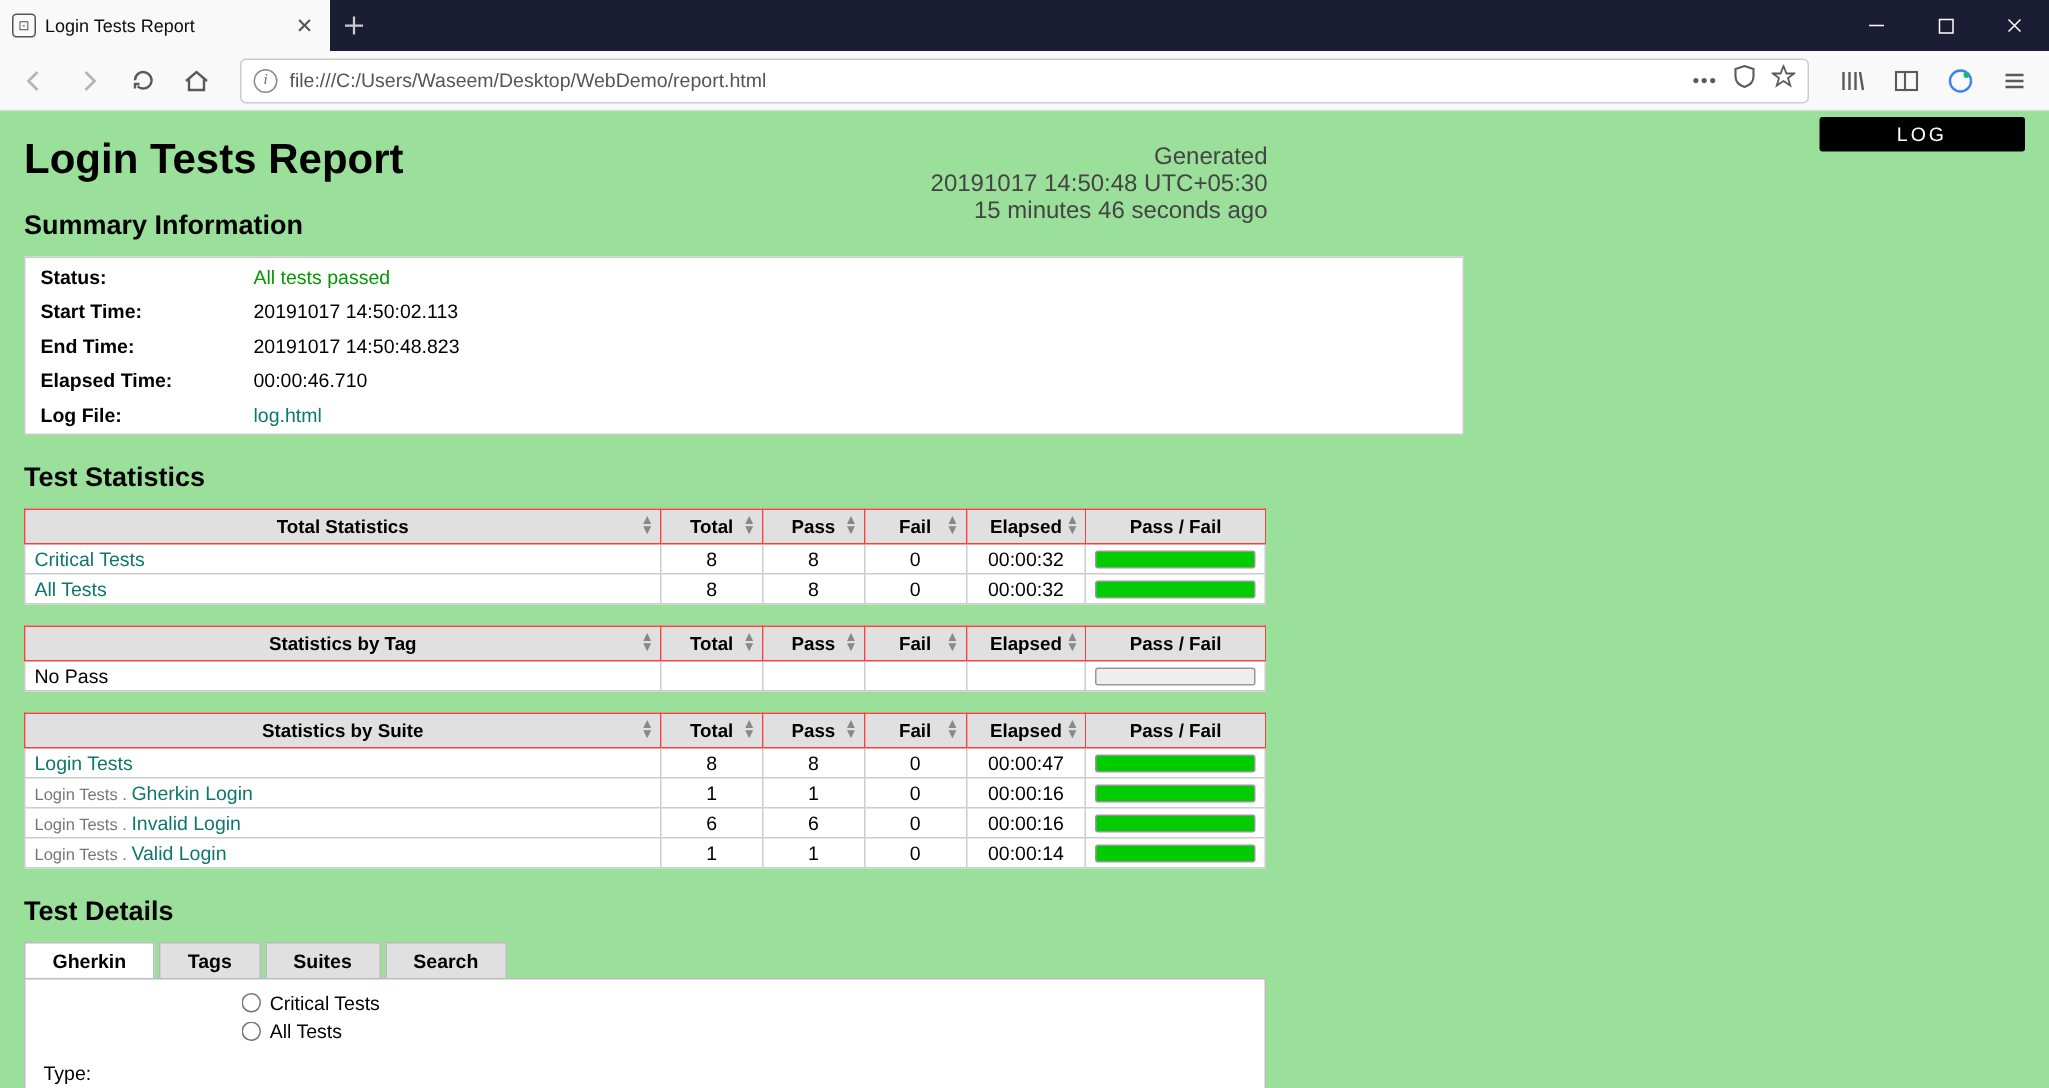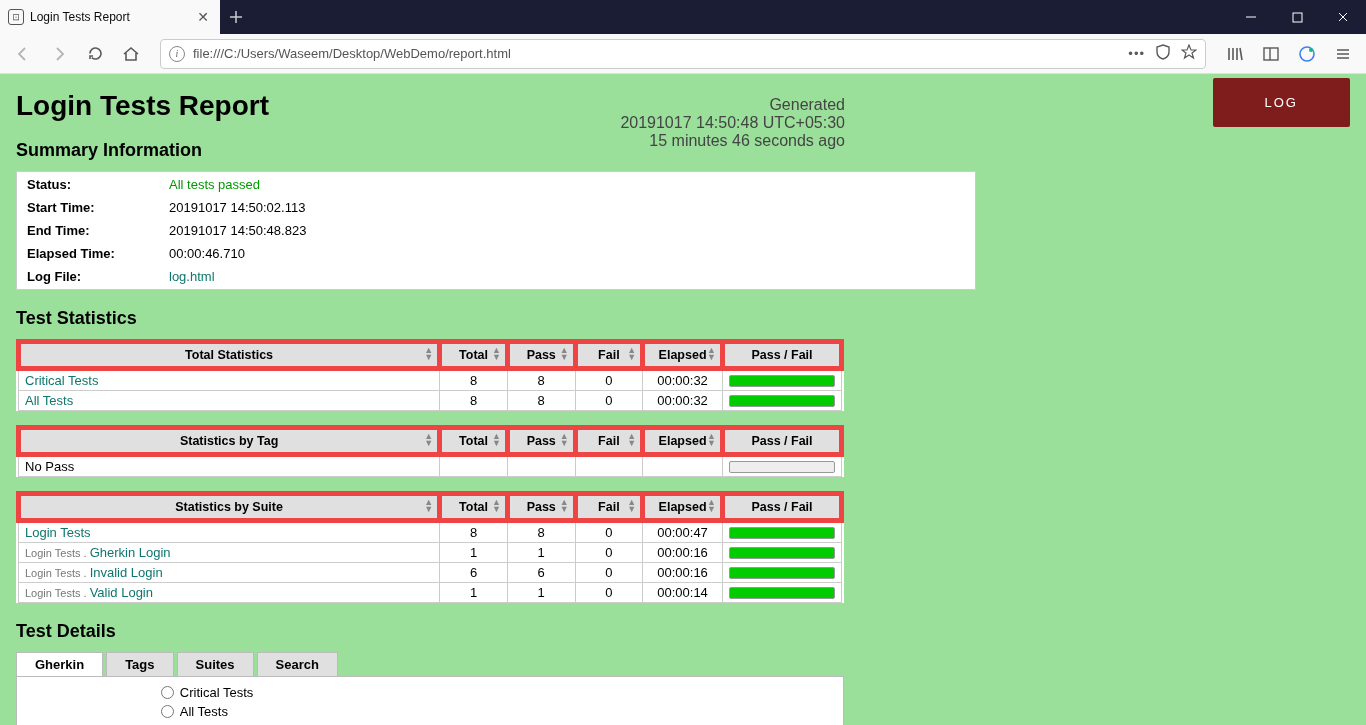--- a/index.html
+++ b/index.html
@@ -101,22 +101,22 @@
 
 .content {
   background: #9ae09a;
   height: calc(725px - 74px);
   overflow:auto;
   position:relative;
 }
 .log-btn {
   position:absolute;
   top:4px; right:16px;
-  background:#7f1d1d; color:#fff;
-  padding:17px 52px;
+  background:#000000; color:#fff;
+  padding:4px 52px;
   font-size:13px;
   letter-spacing:2px;
   border-radius:2px;
 }
 .report {
   padding: 16px;
   max-width: 860px;
 }
 h1 {
   font-size: 28px;
@@ -156,21 +156,21 @@
 .stats-table {
   border-collapse:collapse;
   width: 828px;
   margin-bottom: 14px;
   background:#fff;
 }
 .stats-table th {
   background:#e0e0e0;
   font-weight:bold;
   padding:4px 6px;
-  border:5px solid #ef4444;
+  border:1px solid #ef4444;
   font-size:12.5px;
   position:relative;
 }
 .stats-table td {
   border:1px solid #ccc;
   padding:2px 6px;
   font-size:13px;
   text-align:center;
 }
 .stats-table td:first-child { text-align:left; }

